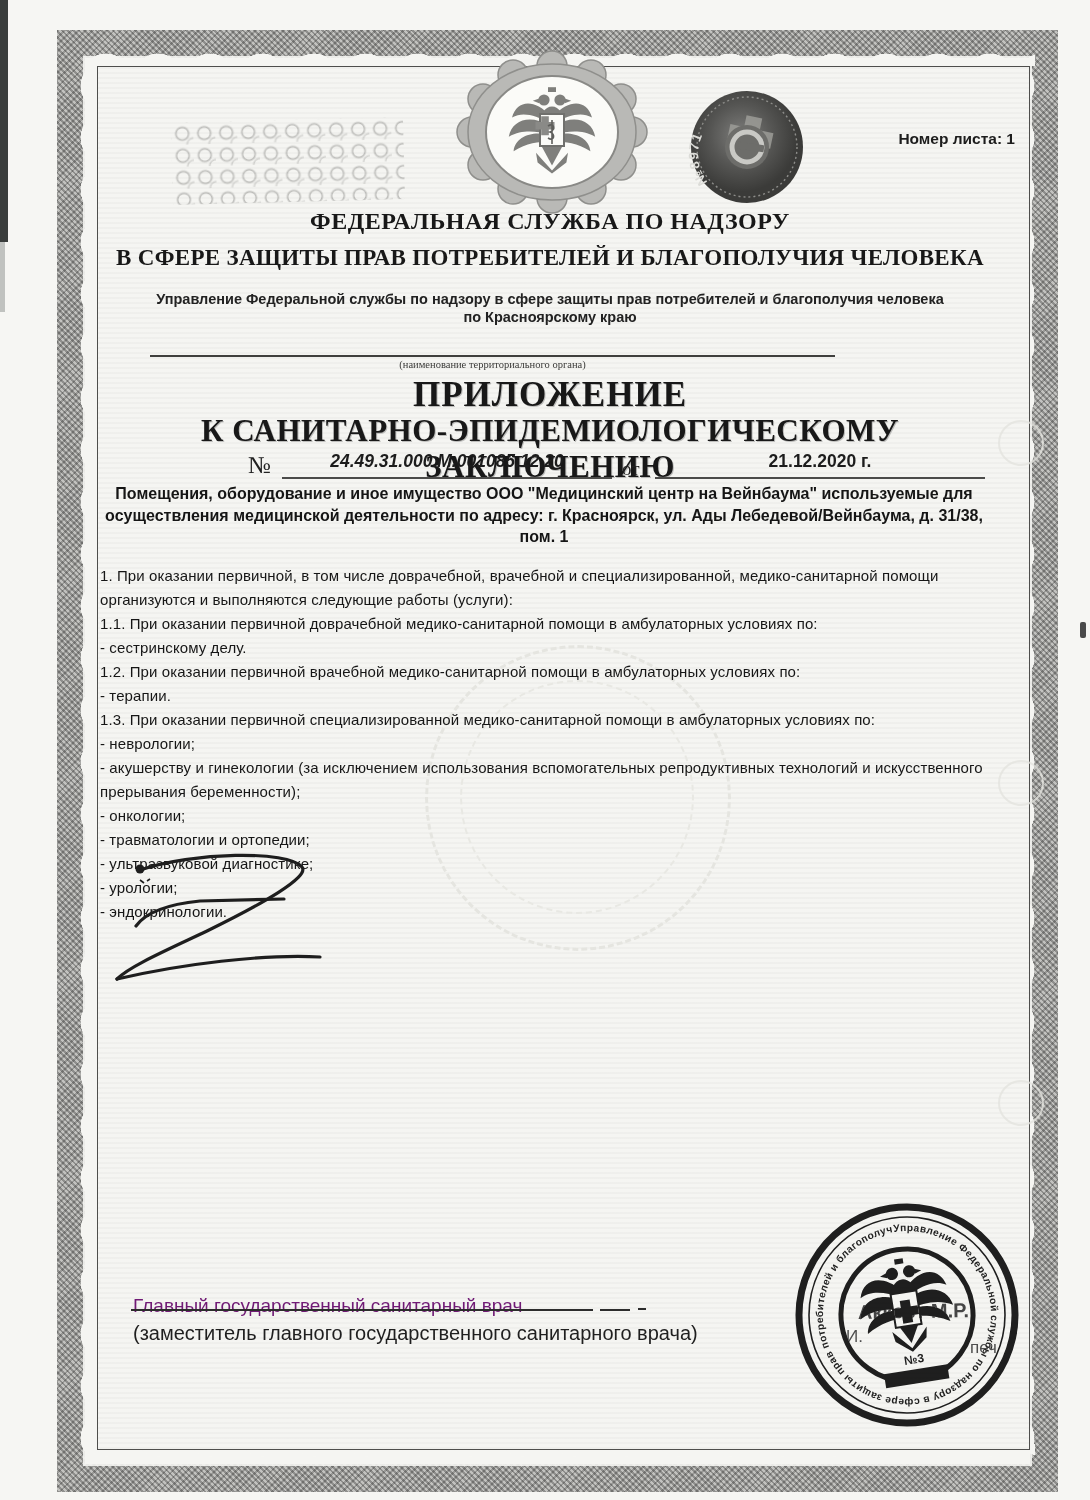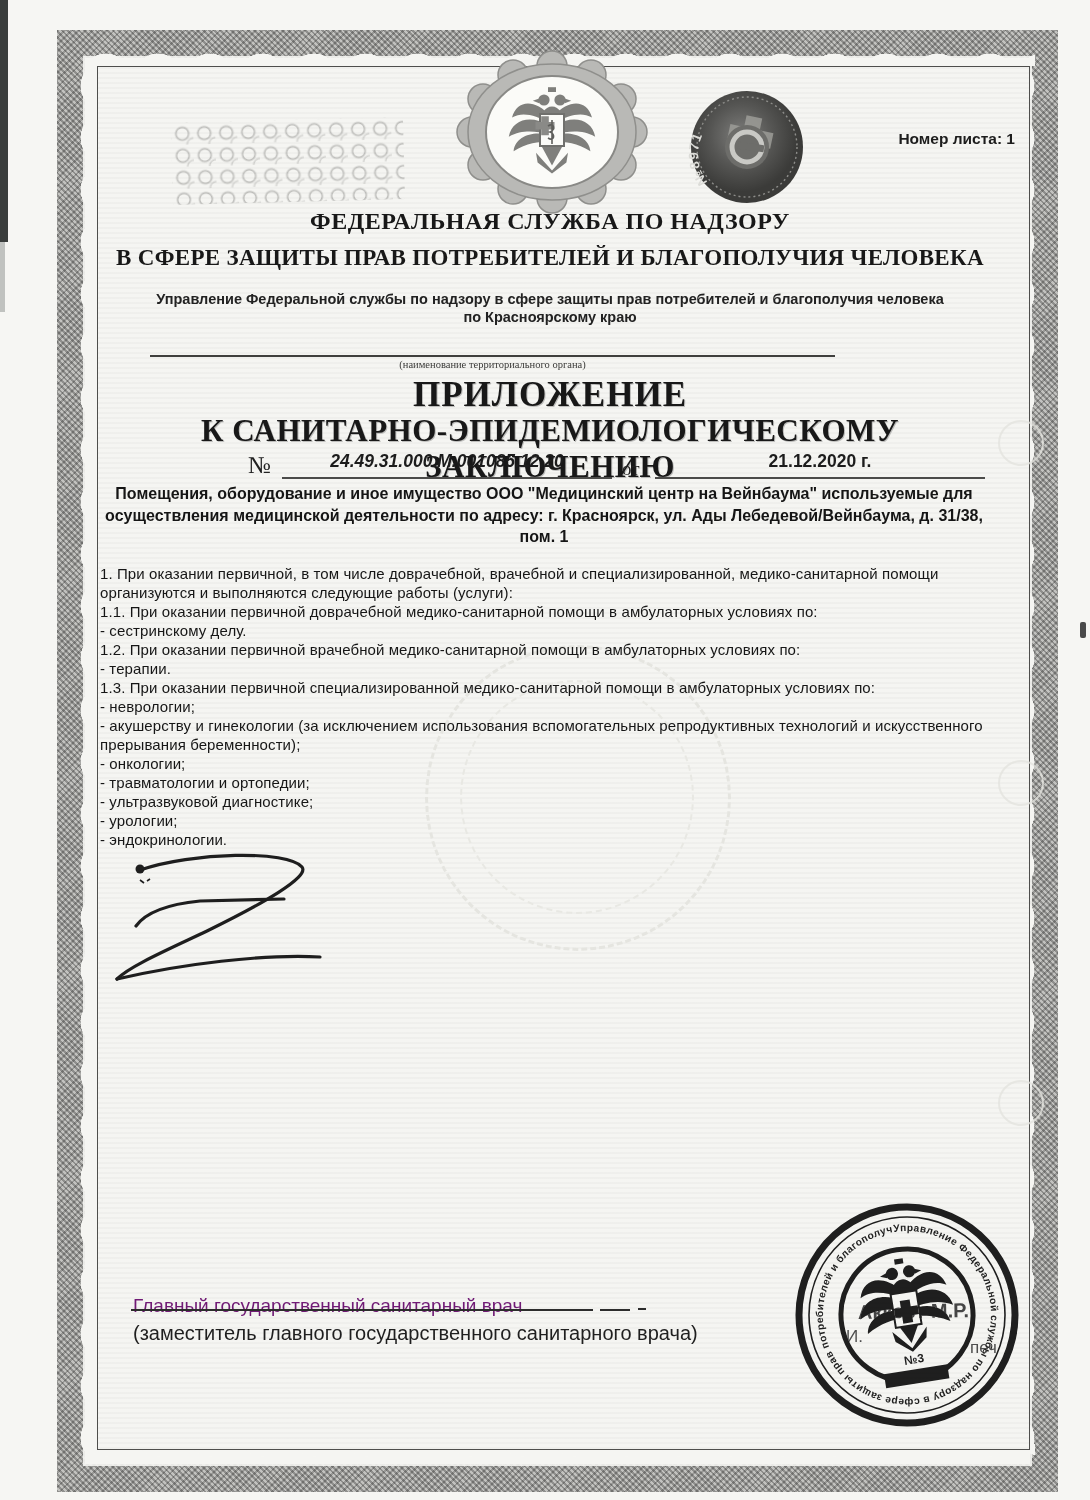--- a/index.html
+++ b/index.html
@@ -73,21 +73,21 @@
   .title1{left:100px;top:375px;width:900px;font-size:35px;letter-spacing:1px;text-shadow:1px 1px 0 rgba(90,90,90,.35);}
   .title2{left:100px;top:413px;width:900px;font-size:31px;letter-spacing:.5px;text-shadow:1px 1px 0 rgba(90,90,90,.35);}
   .no-sym{left:248px;top:452px;font-family:"Liberation Serif",serif;font-size:24px;color:#222;}
   .u1{left:282px;top:451px;width:330px;height:26px;border-bottom:2px solid #4c4c4a;text-align:center;
       font-size:17.5px;font-weight:bold;color:#1c1c1c;font-style:italic;}
   .ot-sym{left:622px;top:458px;font-family:"Liberation Serif",serif;font-size:19px;color:#222;}
   .u2{left:655px;top:451px;width:330px;height:26px;border-bottom:2px solid #4c4c4a;text-align:center;
       font-size:17.5px;font-weight:bold;color:#1c1c1c;}
   .subject{left:100px;top:483px;width:888px;font-size:16px;font-weight:bold;line-height:21.5px;
       text-align:center;color:#151515;}
-  .bodytxt{left:100px;top:564px;width:900px;font-size:15px;line-height:19px;color:#161616;
+  .bodytxt{left:100px;top:564px;width:900px;font-size:15px;line-height:24px;color:#161616;
       letter-spacing:.1px;}
   .bodytxt div{margin:0;}
   
   .sig{left:112px;top:838px;}
   
   .foot1{left:133px;top:1295px;font-size:19px;color:#701a75;white-space:nowrap;text-align:right;}
   .strike{left:131px;top:1309px;width:462px;height:0;border-top:2.4px solid #2c2c2c;}
   .strike-dash{left:600px;top:1309px;width:30px;height:0;border-top:2.4px solid #2c2c2c;}
   .strike-dot{left:638px;top:1308px;width:8px;height:0;border-top:2.4px solid #2c2c2c;}
   .foot2{left:133px;top:1322px;font-size:20px;color:#1f1f1f;white-space:nowrap;}

